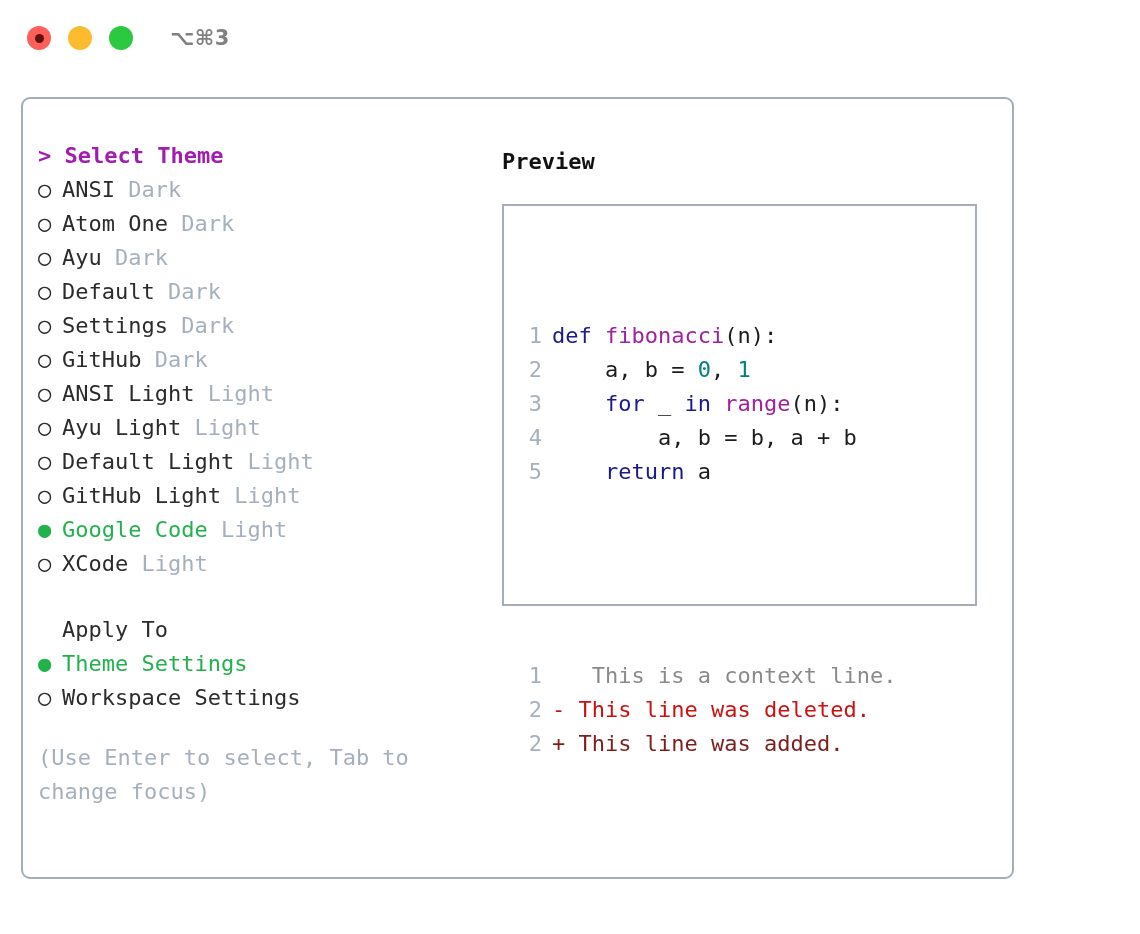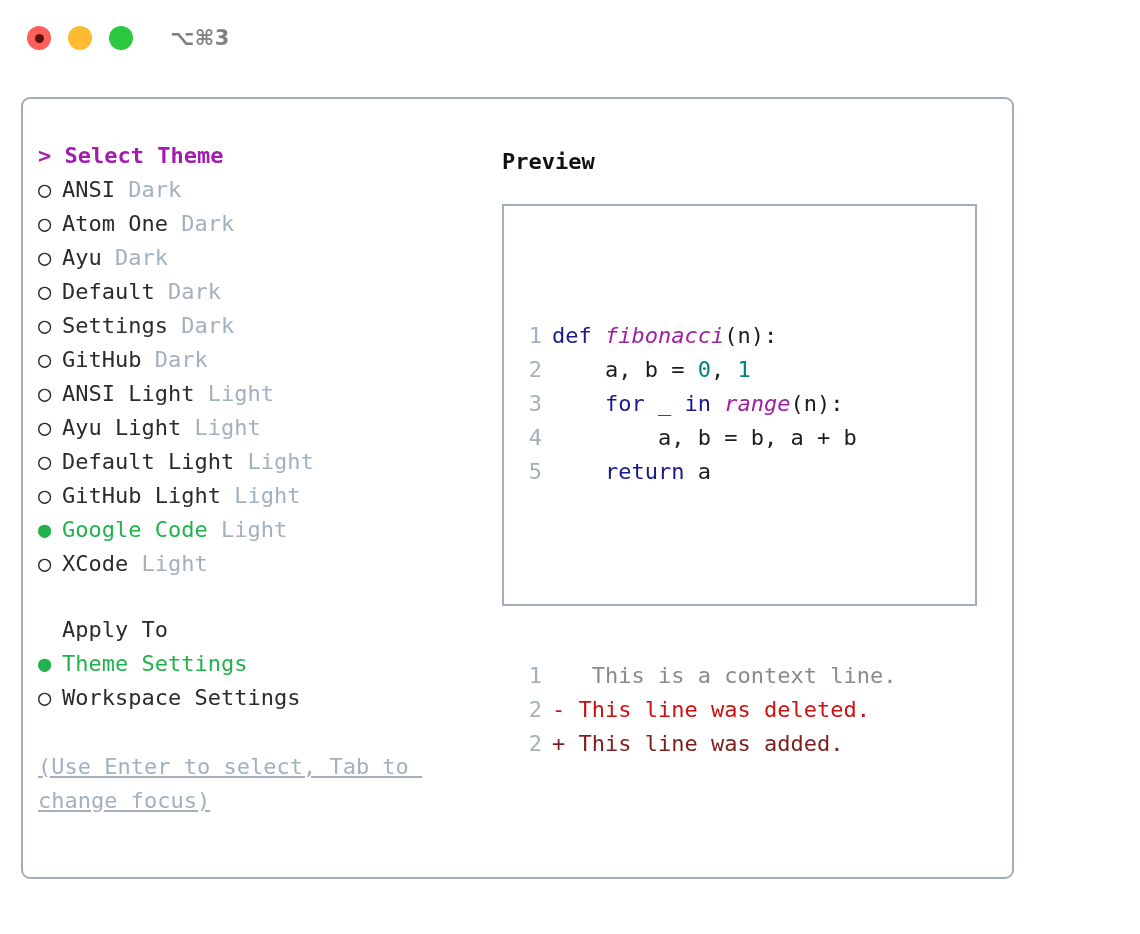--- a/index.html
+++ b/index.html
@@ -121,27 +121,26 @@
 
   .subheading {
     font-size: 22px;
     line-height: 34px;
     color: #2b2b2b;
     white-space: pre;
     padding-left: 24px;
   }
 
   .hint {
-    margin-top: 35px;
+    margin-top: 26px;
     font-size: 22px;
     line-height: 34px;
     color: #a5b0bd;
     max-width: 400px;
     white-space: pre-wrap;
-    text-decoration: underline;
   }
 
   
   .right-col {
     position: absolute;
     left: 479px;
     top: 24px;
     width: 490px;
     margin-top: 22px;
   }
@@ -170,21 +169,21 @@
   }
   .code-line { white-space: pre; display: block; }
   .ln {
     color: #a5b0bd;
     display: inline-block;
     width: 26px;
     text-align: right;
     margin-right: 10px;
   }
   .tok-kw   { color: #1a1a8c; }
-  .tok-fn   { color: #a020a0; font-style: italic; }
+  .tok-fn   { color: #a020a0; }
   .tok-num  { color: #00807e; }
   .tok-pln  { color: #1c1c1c; }
   .blank-line { display: block; height: 34px; }
   .diff-ctx { color: #8a8a8a; text-align: right; }
   .diff-del { color: #cc1111; }
   .diff-add { color: #7f1d1d; }
 </style>
 </head>
 <body>
 

